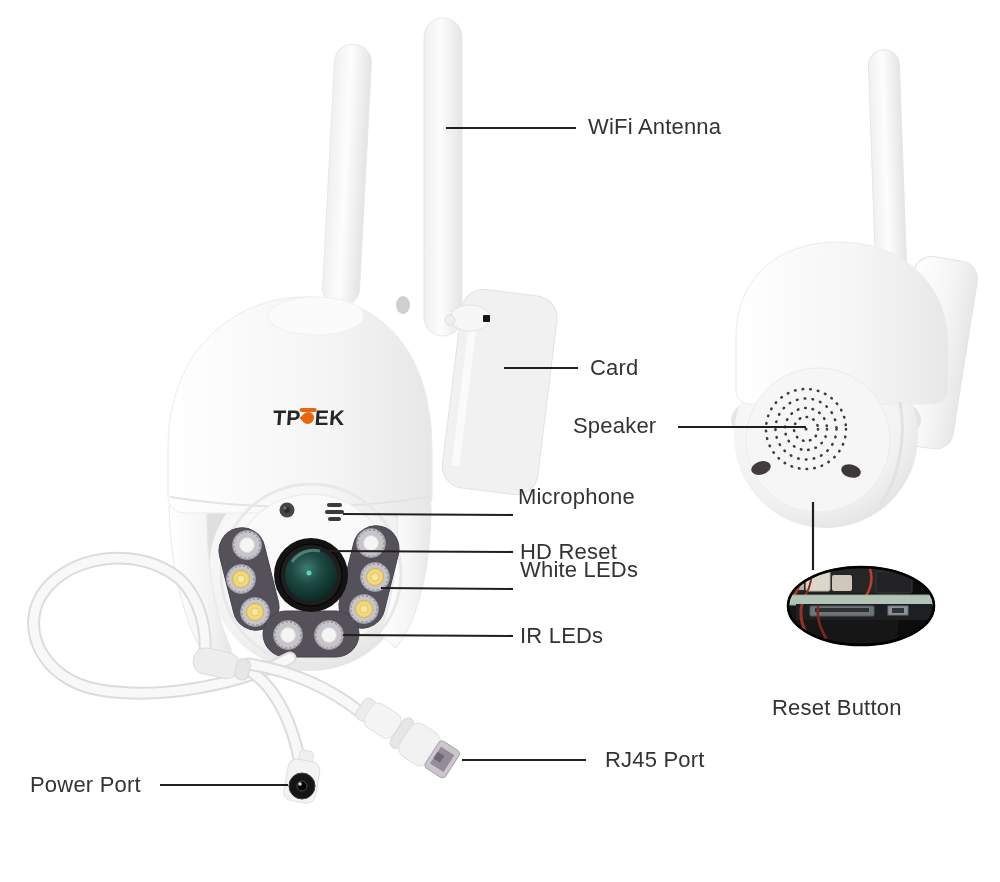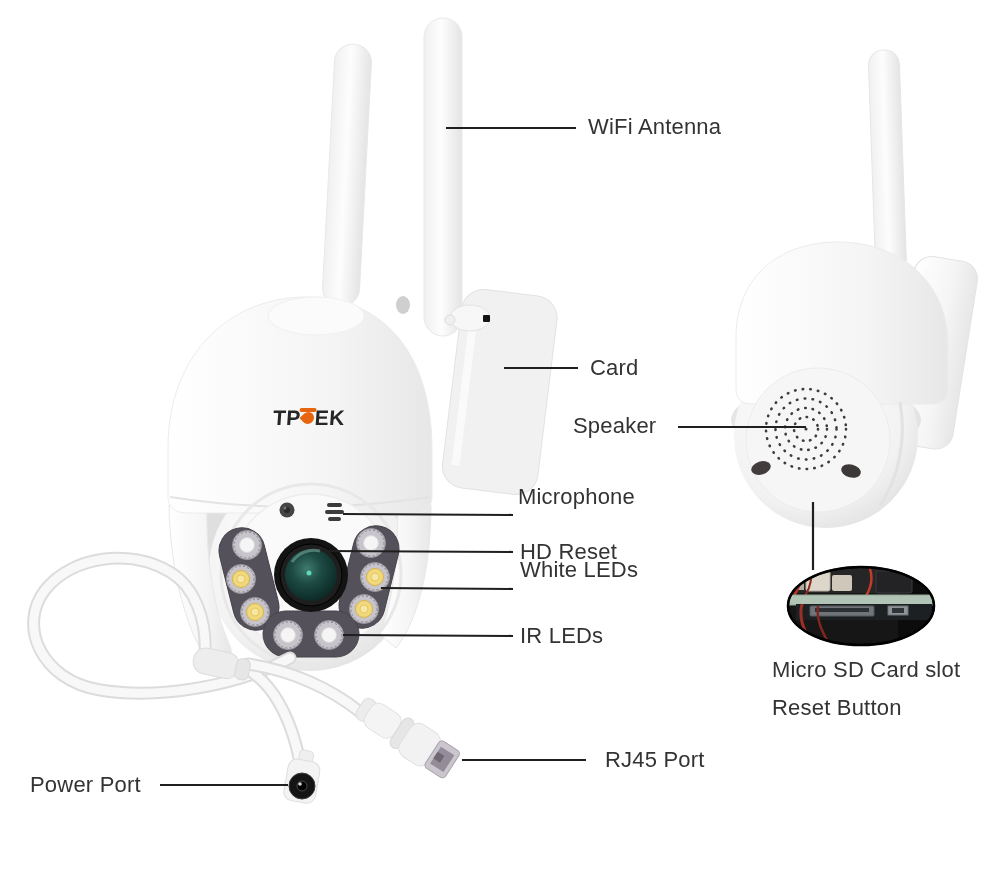--- a/index.html
+++ b/index.html
@@ -290,17 +290,16 @@
 
   <div class="logo"><span>TP</span><span class="logo-pin"></span><span>EK</span></div>
 
   <div class="lbl lbl-wifi">WiFi Antenna</div>
   <div class="lbl lbl-mount">Card</div>
   <div class="lbl lbl-speaker">Speaker</div>
   <div class="lbl lbl-mic">Microphone</div>
   <div class="lbl lbl-hdlens">HD Reset</div>
   <div class="lbl lbl-wled">White LEDs</div>
   <div class="lbl lbl-irled">IR LEDs</div>
-  <div class="lbl lbl-sd">Micro SD Card slot</div>
   <div class="lbl lbl-reset">Reset Button</div>
   <div class="lbl lbl-rj45">RJ45 Port</div>
   <div class="lbl lbl-power">Power Port</div>
 </div>
 
 </body></html>

